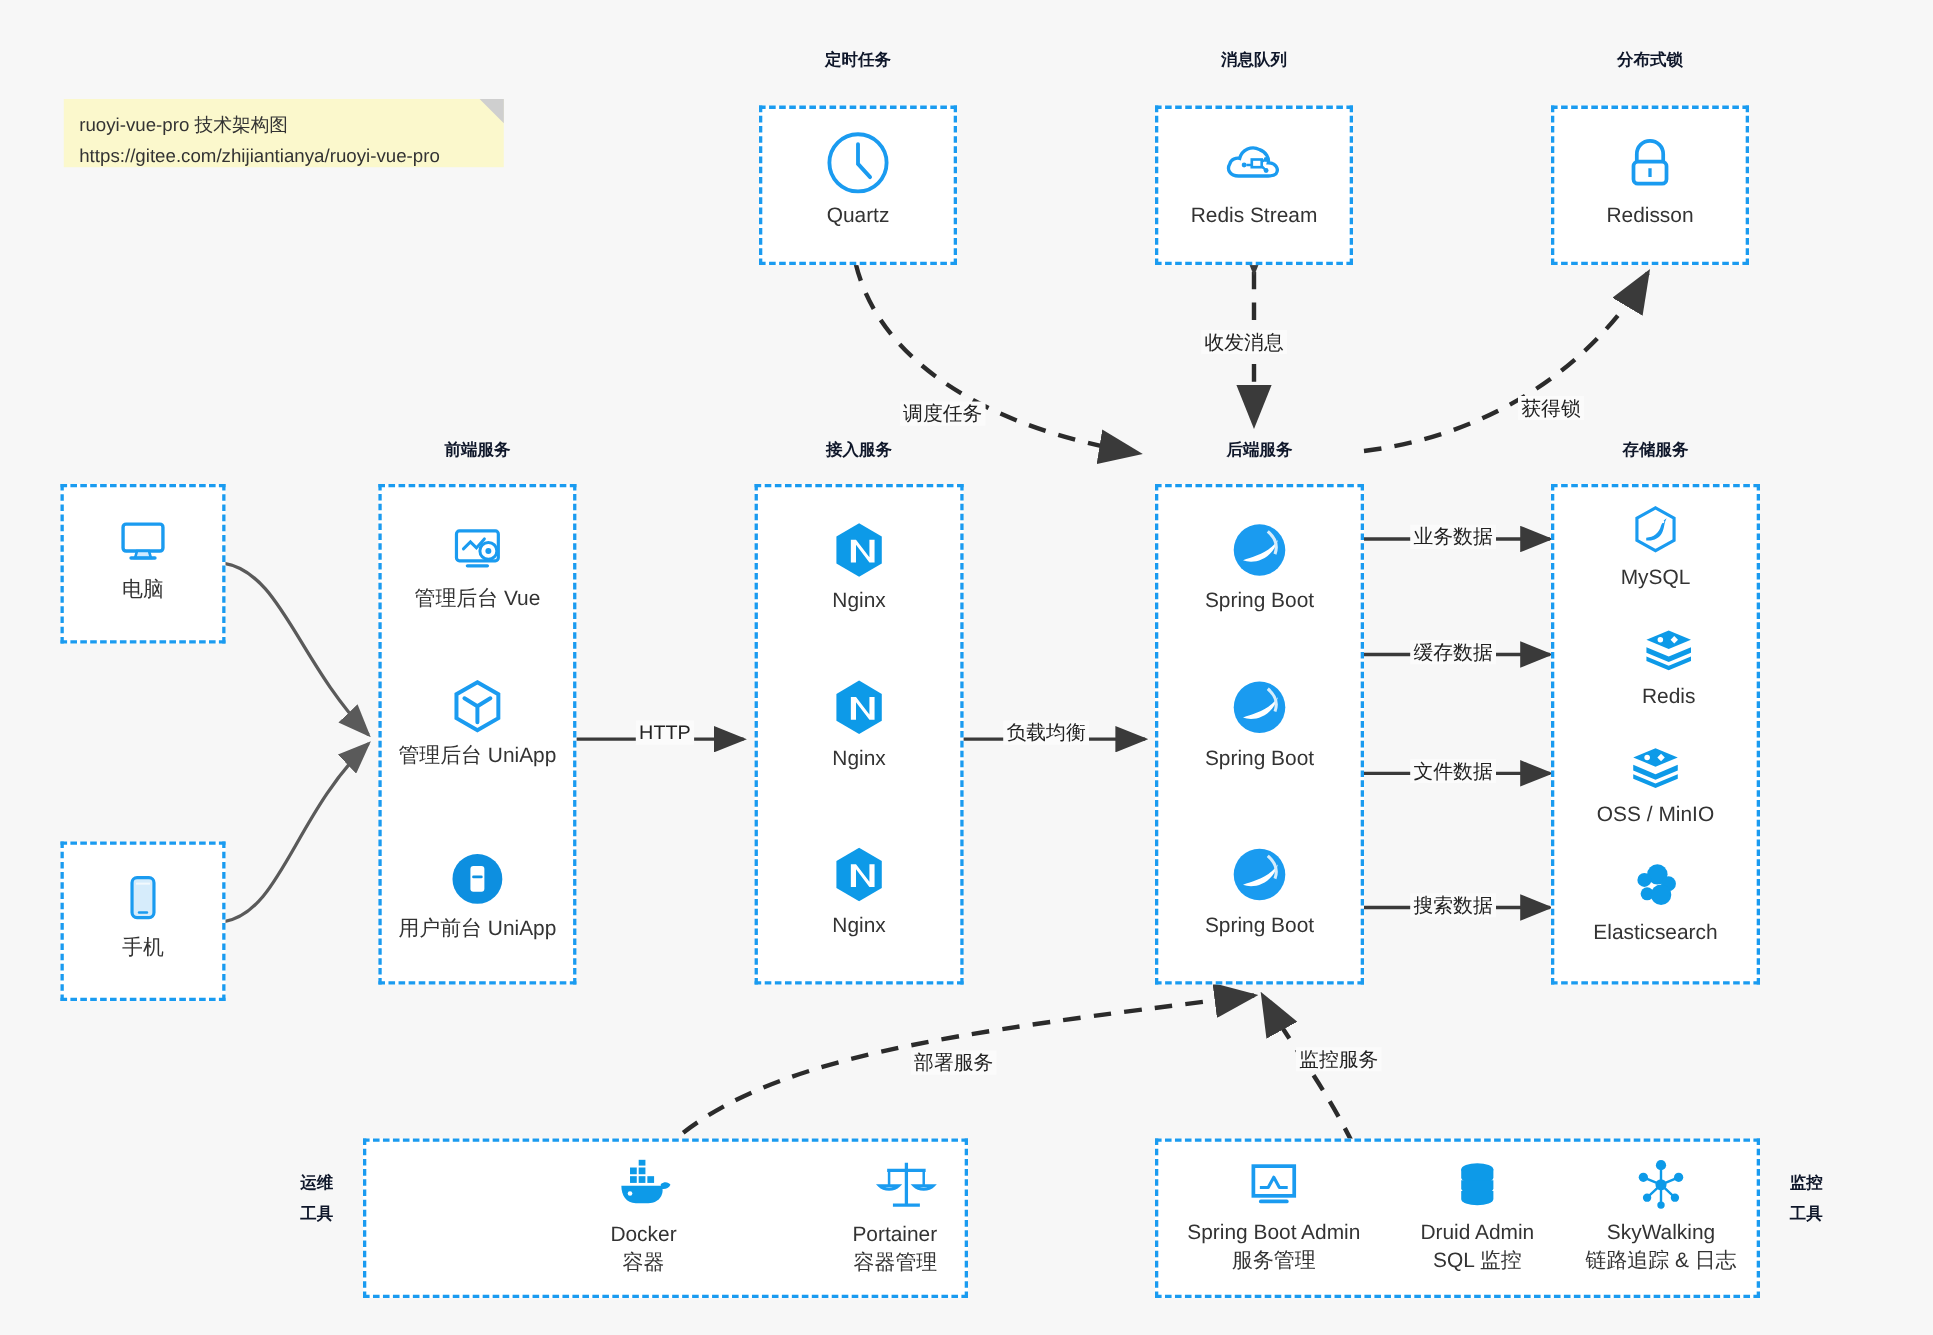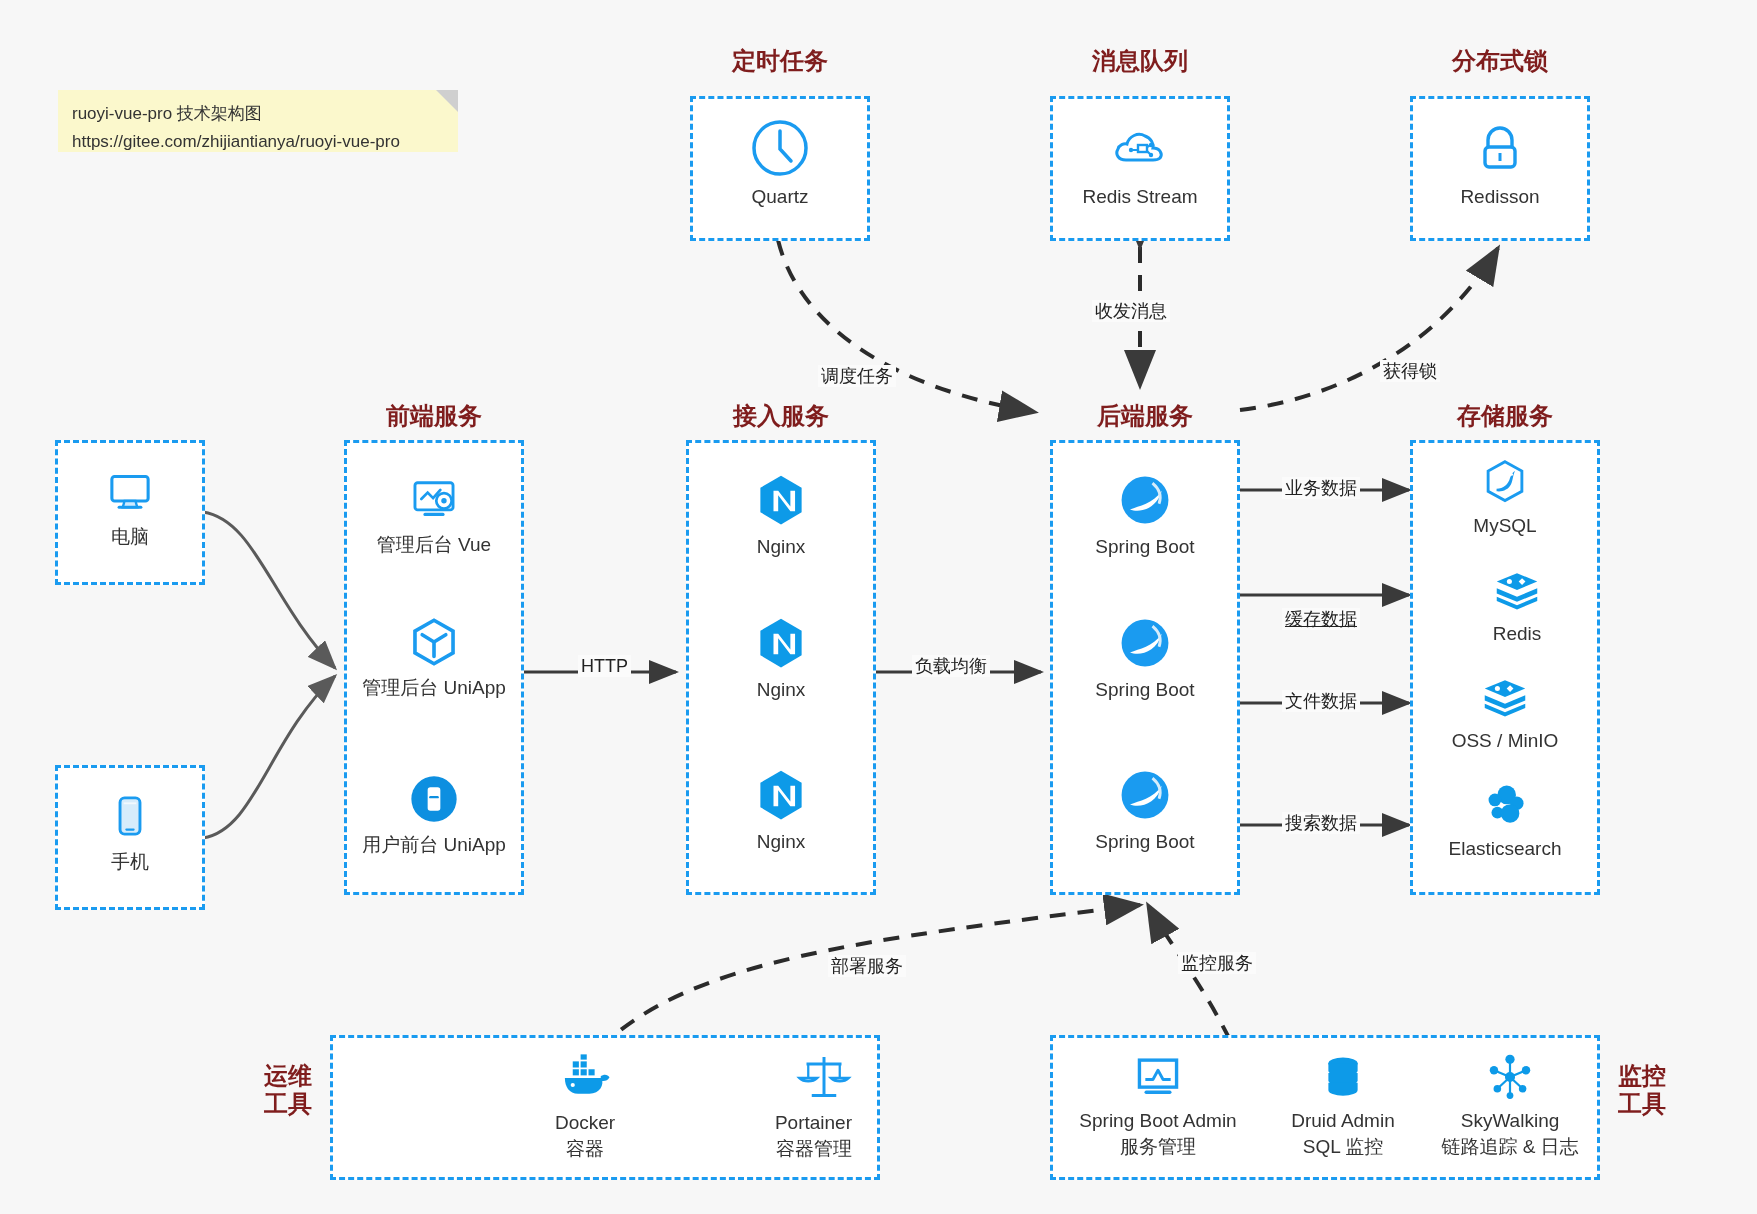--- a/index.html
+++ b/index.html
@@ -31,23 +31,23 @@
 
   
   .group{
     position:absolute;
     border:3px dashed #1a9bf0;
     background:#fff;
     box-sizing:border-box;
   }
   .group-title{
     position:absolute;
-    color:#7f1d1d;
+    color:#0f172a;
     font-weight:bold;
-    font-size:24px;
+    font-size:15px;
     white-space:nowrap;
     text-align:center;
   }
   .group-title.side{line-height:28px;}
 
   
   .node{
     position:absolute;
     display:flex;flex-direction:column;align-items:center;justify-content:flex-start;
     text-align:center;
@@ -302,21 +302,21 @@
       <circle cx="46" cy="30" r="8" fill="#0d9ae8"></circle>
       <circle cx="23" cy="41" r="7" fill="#0d9ae8"></circle>
       <circle cx="38" cy="42" r="11" fill="#0d9ae8"></circle>
     </svg>
     <div class="label">Elasticsearch</div>
   </div>
 
   <div class="elabel" style="left:578px;top:655px;">HTTP</div>
   <div class="elabel" style="left:912px;top:655px;">负载均衡</div>
   <div class="elabel" style="left:1282px;top:477px;">业务数据</div>
-  <div class="elabel" style="left:1282px;top:608px;text-decoration:underline;">缓存数据</div>
+  <div class="elabel" style="left:1282px;top:582px;">缓存数据</div>
   <div class="elabel" style="left:1282px;top:690px;">文件数据</div>
   <div class="elabel" style="left:1282px;top:812px;">搜索数据</div>
   <div class="elabel" style="left:828px;top:955px;">部署服务</div>
   <div class="elabel" style="left:1178px;top:952px;">监控服务</div>
 
   <div class="group-title side" style="left:258px;top:1062px;width:60px;">
     <div>运维</div>
     <div>工具</div>
   </div>
   <div class="group" style="left:330px;top:1035px;width:550px;height:145px;"></div>

